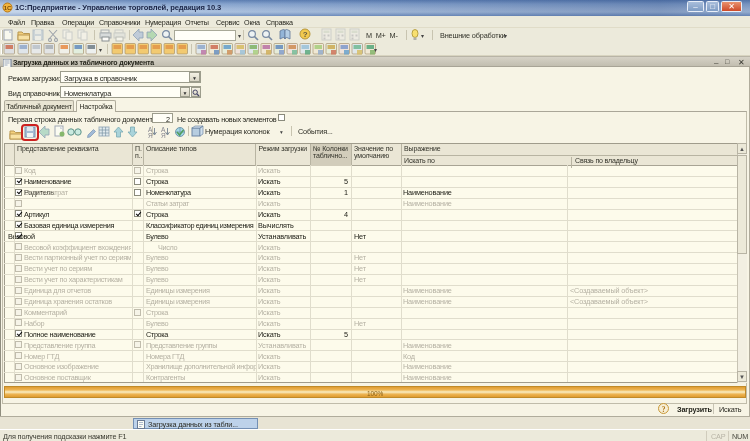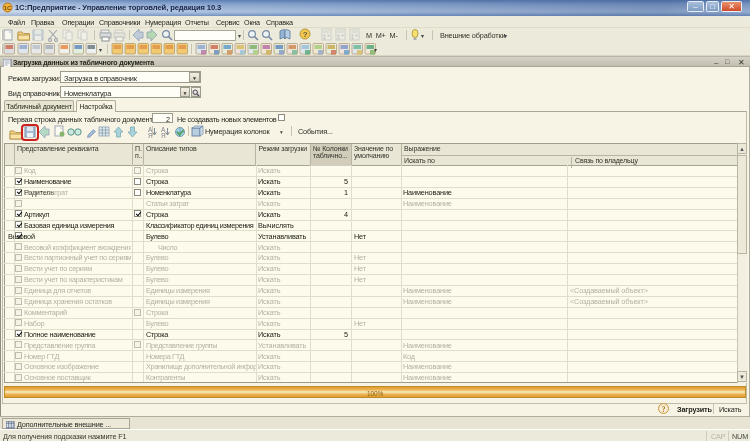--- a/index.html
+++ b/index.html
@@ -507,24 +507,24 @@
     <span>100%</span>
   </div>
 <svg width="11" height="11" style="position:absolute;left:658px;top:403px">
     <circle cx="5.5" cy="5.5" r="5" fill="#f6edd4" stroke="#c89838"></circle>
     <text x="5.5" y="8.5" font-size="7.5" text-anchor="middle" fill="#b07818" font-family="Liberation Serif" font-weight="bold">?</text>
   </svg>
 <span class="abs" style="left:677px;top:405px;font-weight:bold;color:#26261e">Загрузить</span>
 <div class="abs" style="left:713px;top:404px;width:1px;height:10px;background:#c8c4b4"></div>
 <span class="abs" style="left:719px;top:405px;color:#26261e">Искать</span>
 <div class="abs" id="mdirow">
-  <div class="mtab" style="left:2px;width:128px">Дополнительные внешние ...
-    <svg width="9" height="8" style="position:absolute;left:2.5px;top:1.5px">
-        <rect x="0" y="0" width="8" height="7" fill="#d8e0ea" stroke="#5a6a84"></rect>
-        <path d="M0 2.3 h8 M2.6 0 v7 M5.3 0 v7" stroke="#5a6a84" stroke-width=".7"></path>
+  <div class="mtab on" style="left:133px;width:125px">Загрузка данных из табли...
+    <svg width="9" height="9" style="position:absolute;left:2.5px;top:1px">
+        <rect x="0.5" y="0.5" width="7" height="8" fill="#fdfdf5" stroke="#6a7a94"></rect>
+        <path d="M2 2.5 h4 M2 4.5 h4 M2 6.5 h2.5" stroke="#9aaac4" stroke-width=".8"></path>
       </svg>
   </div>
 </div>
 <div class="abs" id="status">
   <span style="position:absolute;left:3px;top:2px">Для получения подсказки нажмите F1</span>
   <div style="position:absolute;left:706px;top:1px;width:1px;height:10px;background:#d0ccbc"></div>
   <span style="position:absolute;left:711px;top:2px;color:#b8b4a6">CAP</span>
   <div style="position:absolute;left:728px;top:1px;width:1px;height:10px;background:#d0ccbc"></div>
   <span style="position:absolute;left:732px;top:2px;color:#4a4a40">NUM</span>
 </div>

